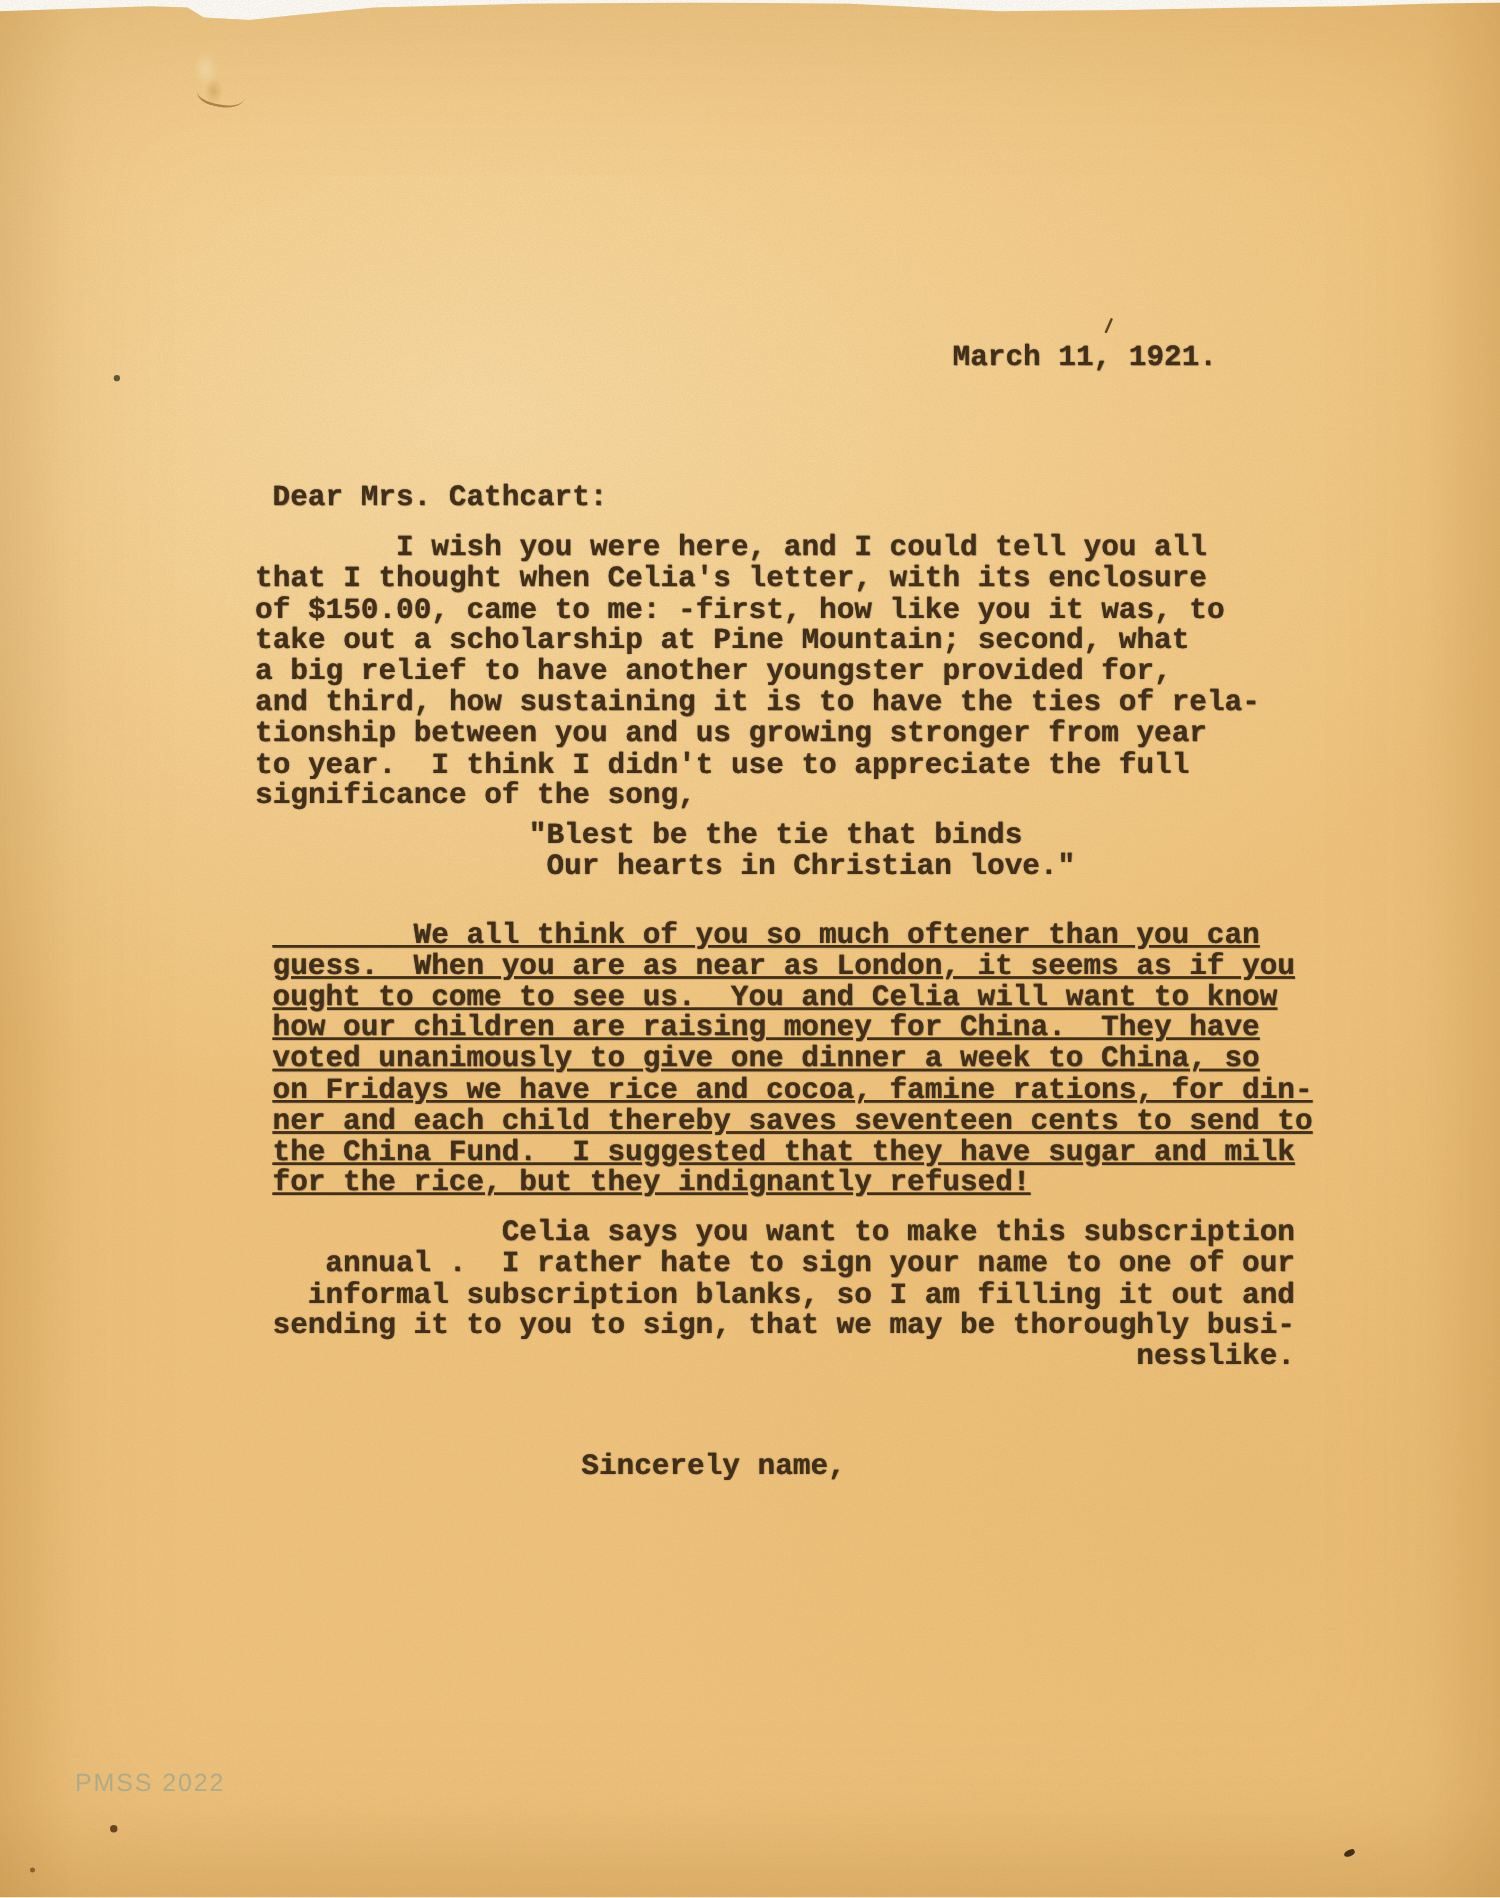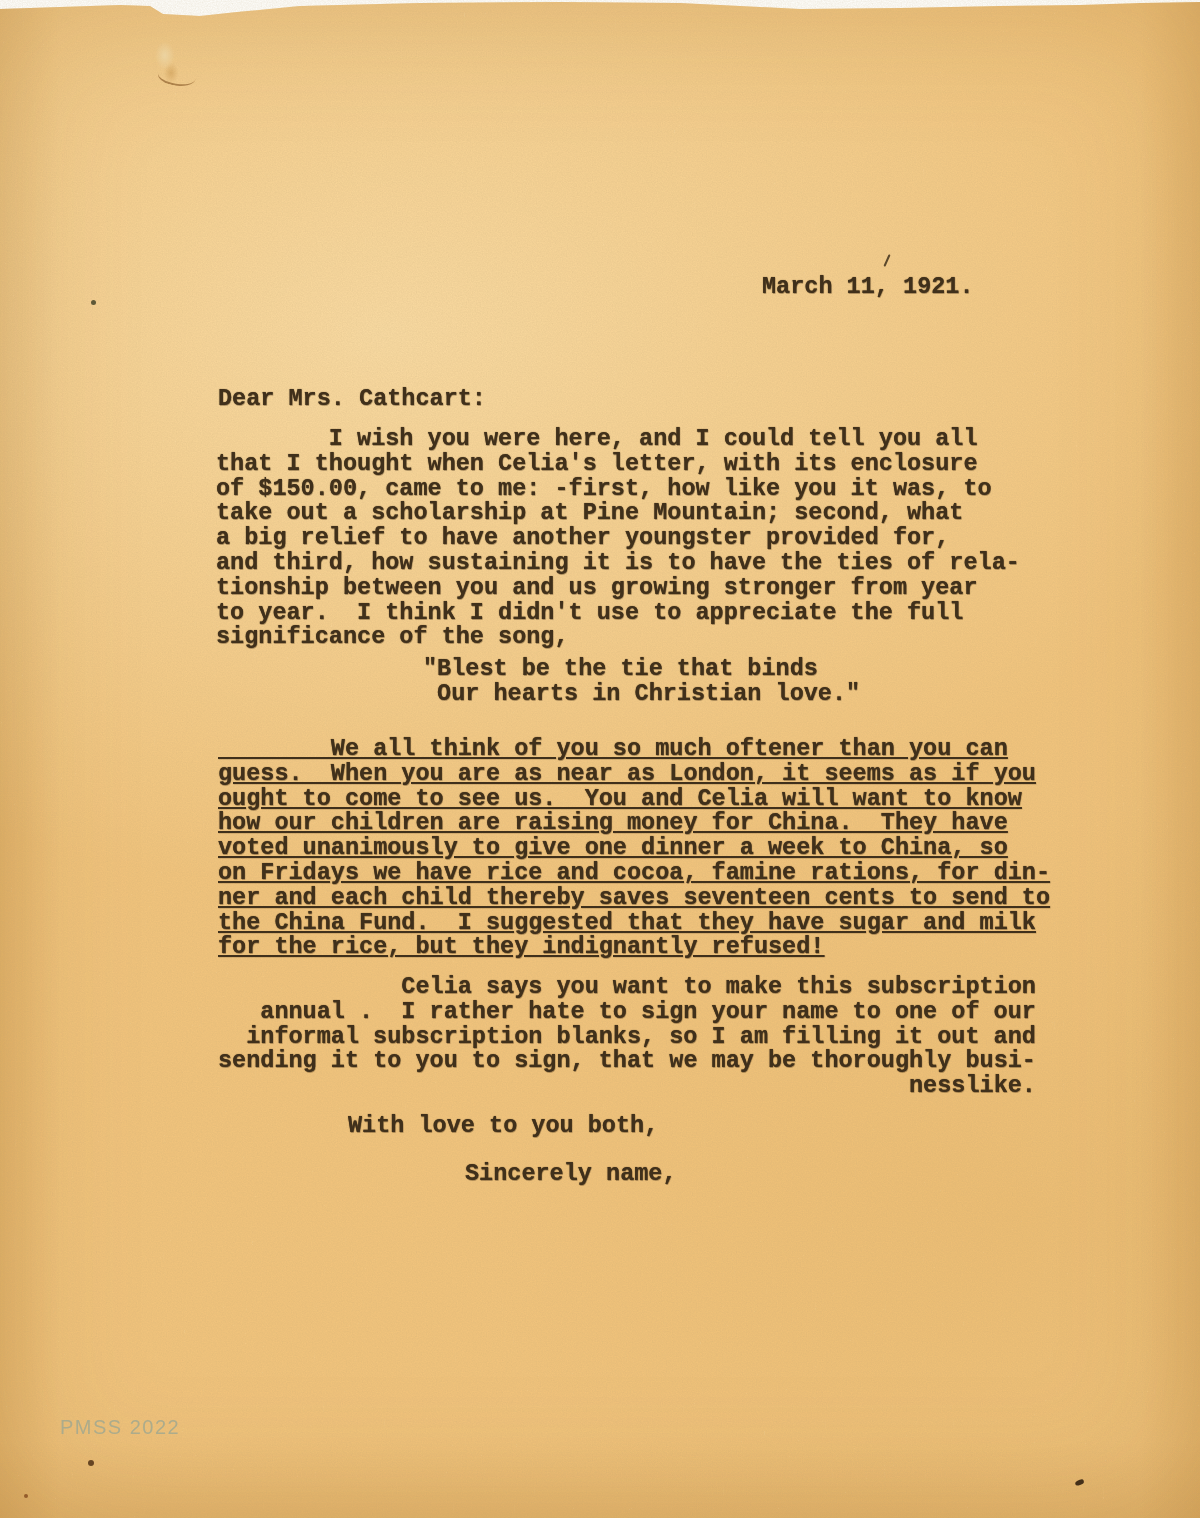--- a/index.html
+++ b/index.html
@@ -23,21 +23,21 @@
     position:absolute;
     font-family:"Liberation Mono","DejaVu Sans Mono",monospace;
     font-weight:bold;
     font-size:23.5px;line-height:24.8px;
     color:var(--ink,#40301b);
     white-space:pre;
     text-shadow:0 0 1px rgba(62,44,20,0.85), 0.5px 0.5px 0 rgba(62,44,20,0.3);
   }
   .date{left:762px;top:275px;}
   .salutation{left:218px;top:377px;margin-top:10px;}
-  .para1{left:216px;top:427px;}
+  .para1{left:204px;top:427px;}
   .quote{left:423px;top:657px;}
   .para2{left:218px;top:737px;text-decoration:underline;}
   .para3{left:218px;top:975px;text-align:right;}
   .valediction{left:348px;top:1114px;}
   .signature{left:465px;top:1162px;}
   .address{left:220px;top:1282px;}
   .watermark{
     position:absolute;left:60px;top:1416px;
     font-family:"Liberation Sans","DejaVu Sans",sans-serif;
     font-size:20px;letter-spacing:1.5px;
@@ -118,17 +118,16 @@
 voted unanimously to give one dinner a week to China, so
 on Fridays we have rice and cocoa, famine rations, for din-
 ner and each child thereby saves seventeen cents to send to
 the China Fund.  I suggested that they have sugar and milk
 for the rice, but they indignantly refused!</div>
   <div class="t para3">        Celia says you want to make this subscription
 annual .  I rather hate to sign your name to one of our
 informal subscription blanks, so I am filling it out and
 sending it to you to sign, that we may be thoroughly busi-
 nesslike.</div>
-  <div class="t valediction">With love to you both,</div>
   <div class="t signature">Sincerely name,</div>
 
   <div class="watermark">PMSS 2022</div>
 </div>
 
 </body></html>

